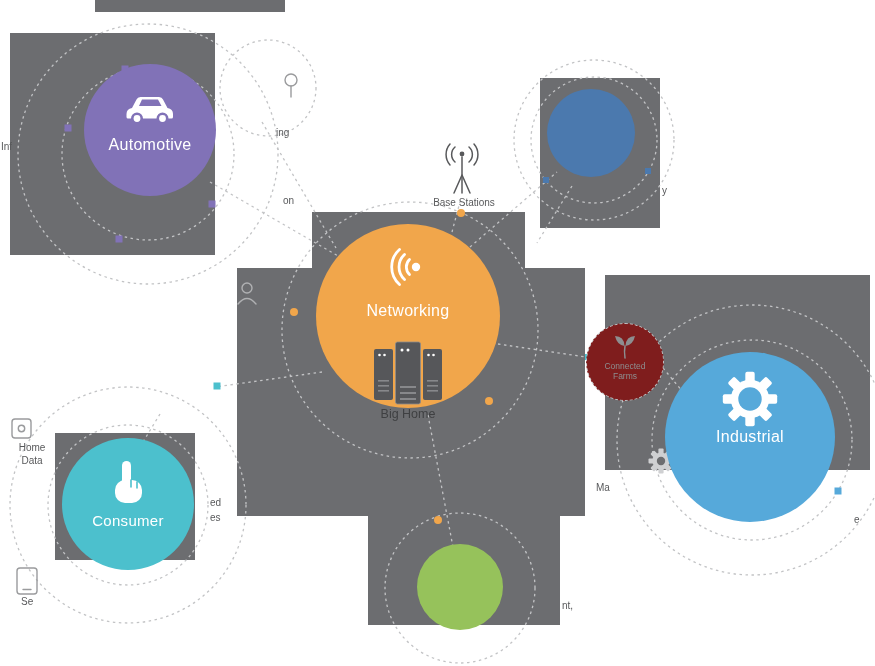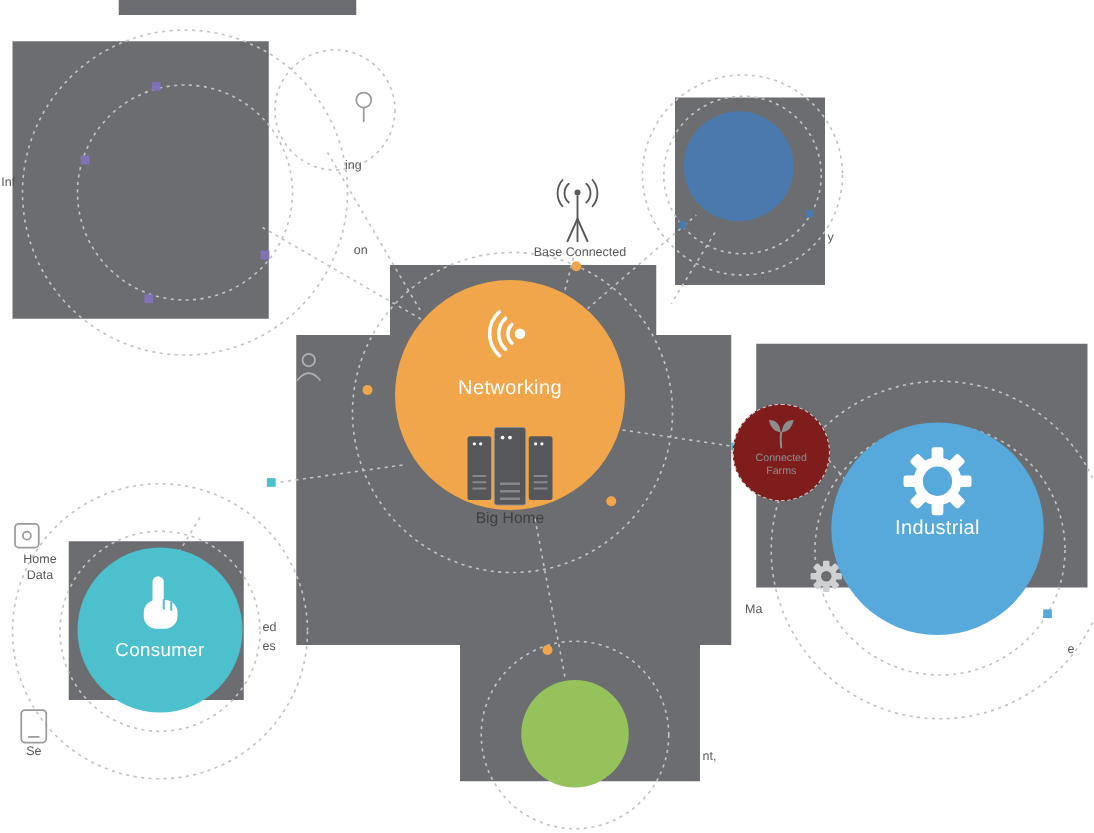--- a/index.html
+++ b/index.html
@@ -143,20 +143,29 @@
     <g transform="translate(661,461)">
       <rect class="f-ghost" x="-2.6" y="-12.5" width="5.2" height="25" rx="1"></rect>
       <rect class="f-ghost" x="-2.6" y="-12.5" width="5.2" height="25" rx="1" transform="rotate(45)"></rect>
       <rect class="f-ghost" x="-2.6" y="-12.5" width="5.2" height="25" rx="1" transform="rotate(90)"></rect>
       <rect class="f-ghost" x="-2.6" y="-12.5" width="5.2" height="25" rx="1" transform="rotate(135)"></rect>
       <circle class="f-ghost" r="8.6"></circle>
       <circle class="hole-panel" r="4.2"></circle>
     </g>
   </svg>
 
+  <div class="node bg-automotive" style="left:84px;top:64px;width:132px;height:132px">
+    <svg class="icab" style="top:26px" width="54" height="34" viewBox="0 0 54 34">
+      <path class="f-w" d="M9 18 L13.5 9.5 Q14.5 7 17.5 7 H36 Q39 7 40 9.5 L44.5 18 Q50 19 50 24 V27 Q50 28.5 48.5 28.5 H45.5 A6 6 0 0 0 33.5 28.5 H20 A6 6 0 0 0 8 28.5 H5 Q3.5 28.5 3.5 27 V24 Q3.5 19 9 18 Z"></path>
+      <path class="win-auto" d="M16 16 L19 9.5 H35 L38.5 16 Z"></path>
+      <circle class="f-w" cx="14" cy="28.5" r="3.4"></circle>
+      <circle class="f-w" cx="39.5" cy="28.5" r="3.4"></circle>
+    </svg>
+    <div class="nlabel" style="top:72px;font-size:16px">Automotive</div>
+  </div>
 
   <div class="node bg-medical" style="left:547px;top:89px;width:88px;height:88px"></div>
 
   <div class="node bg-networking" style="left:316px;top:224px;width:184px;height:184px">
     <svg class="icab" style="top:20px" width="46" height="46" viewBox="0 0 46 46">
       <circle class="f-w" cx="31" cy="23" r="4.2"></circle>
       <path class="s-wifi" d="M24.5 15.5 A10.5 10.5 0 0 0 24.5 30.5"></path>
       <path class="s-wifi" d="M19.5 10.5 A17 17 0 0 0 19.5 35.5"></path>
       <path class="s-wifi" d="M14.5 5.5 A23.5 23.5 0 0 0 14.5 40.5"></path>
     </svg>
@@ -177,21 +186,21 @@
       <rect class="f-slot" x="54" y="40" width="11" height="1.6"></rect>
       <rect class="f-slot" x="54" y="45" width="11" height="1.6"></rect>
       <rect class="f-slot" x="54" y="50" width="11" height="1.6"></rect>
       <rect class="f-slot" x="27" y="46" width="16" height="2"></rect>
       <rect class="f-slot" x="27" y="52" width="16" height="2"></rect>
       <rect class="f-slot" x="27" y="58" width="16" height="2"></rect>
     </svg>
     <div class="subdark" style="top:183px">Big Home</div>
   </div>
 
-  <div class="node bg-industrial" style="left:665px;top:338px;width:170px;height:170px">
+  <div class="node bg-industrial" style="left:665px;top:352px;width:170px;height:170px">
     <svg class="icab" style="top:17px" width="60" height="60" viewBox="-32 -32 64 64">
       <rect class="f-w" x="-5" y="-29" width="10" height="12" rx="2"></rect>
       <rect class="f-w" x="-5" y="-29" width="10" height="12" rx="2" transform="rotate(45)"></rect>
       <rect class="f-w" x="-5" y="-29" width="10" height="12" rx="2" transform="rotate(90)"></rect>
       <rect class="f-w" x="-5" y="-29" width="10" height="12" rx="2" transform="rotate(135)"></rect>
       <rect class="f-w" x="-5" y="-29" width="10" height="12" rx="2" transform="rotate(180)"></rect>
       <rect class="f-w" x="-5" y="-29" width="10" height="12" rx="2" transform="rotate(225)"></rect>
       <rect class="f-w" x="-5" y="-29" width="10" height="12" rx="2" transform="rotate(270)"></rect>
       <rect class="f-w" x="-5" y="-29" width="10" height="12" rx="2" transform="rotate(315)"></rect>
       <circle class="f-w" r="20.5"></circle>
@@ -217,21 +226,21 @@
       <path d="M12 25 Q11 18 12 13" stroke="#8d8e90" stroke-width="1.5" fill="none" stroke-linecap="round"></path>
       <path class="f-sprout" d="M11.5 13 Q4 12 2 3 Q11 3 11.5 13 Z"></path>
       <path class="f-sprout" d="M12.5 13 Q20 12 22 3 Q13 3 12.5 13 Z"></path>
     </svg>
     <div class="satlabel" style="top:37px">
       <div>Connected</div>
       <div>Farms</div>
     </div>
   </div>
 
-  <div class="frag c" style="left:418px;top:196px;width:92px;font-size:10px">Base Connected</div>
+  <div class="frag c" style="left:418px;top:196px;width:92px;font-size:10px">Base Stations</div>
 
   <div class="frag" style="left:1px;top:140px">Inf</div>
   <div class="frag" style="left:276px;top:126px">ing</div>
   <div class="frag" style="left:283px;top:194px">on</div>
 
   <div class="frag c" style="left:13px;top:441px;width:38px">
     <div>Home</div>
     <div>Data</div>
   </div>
 

